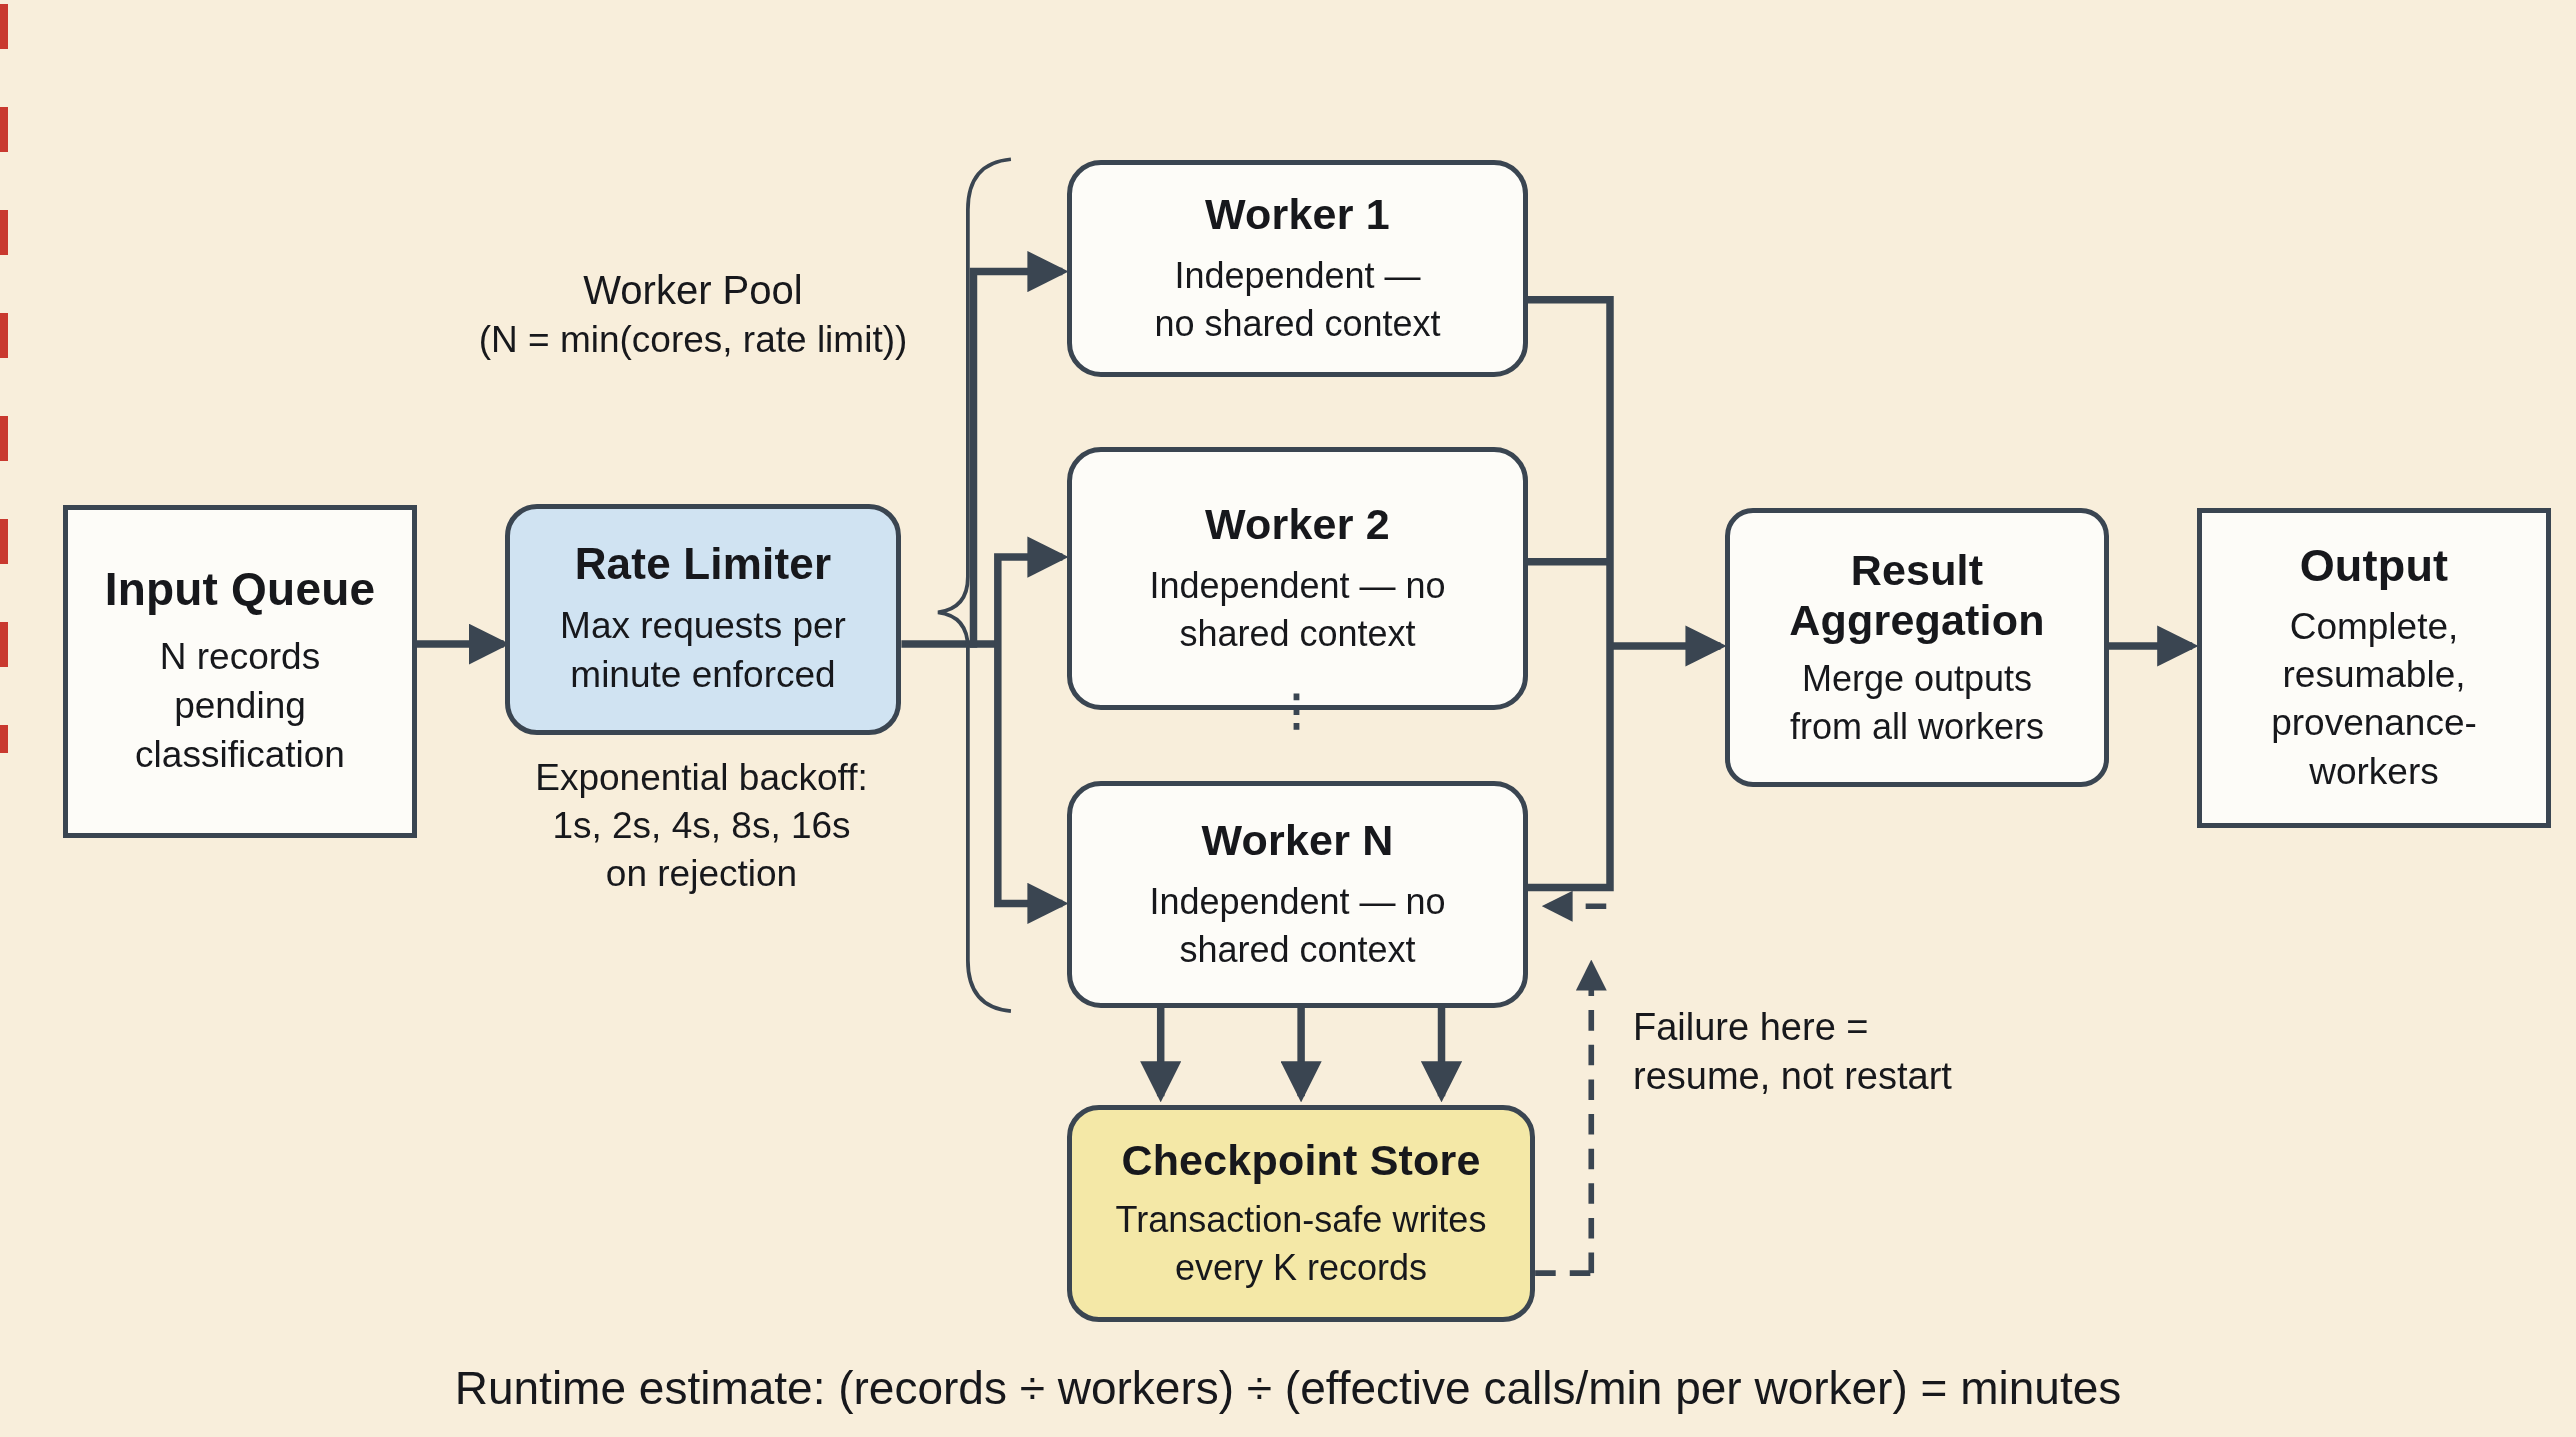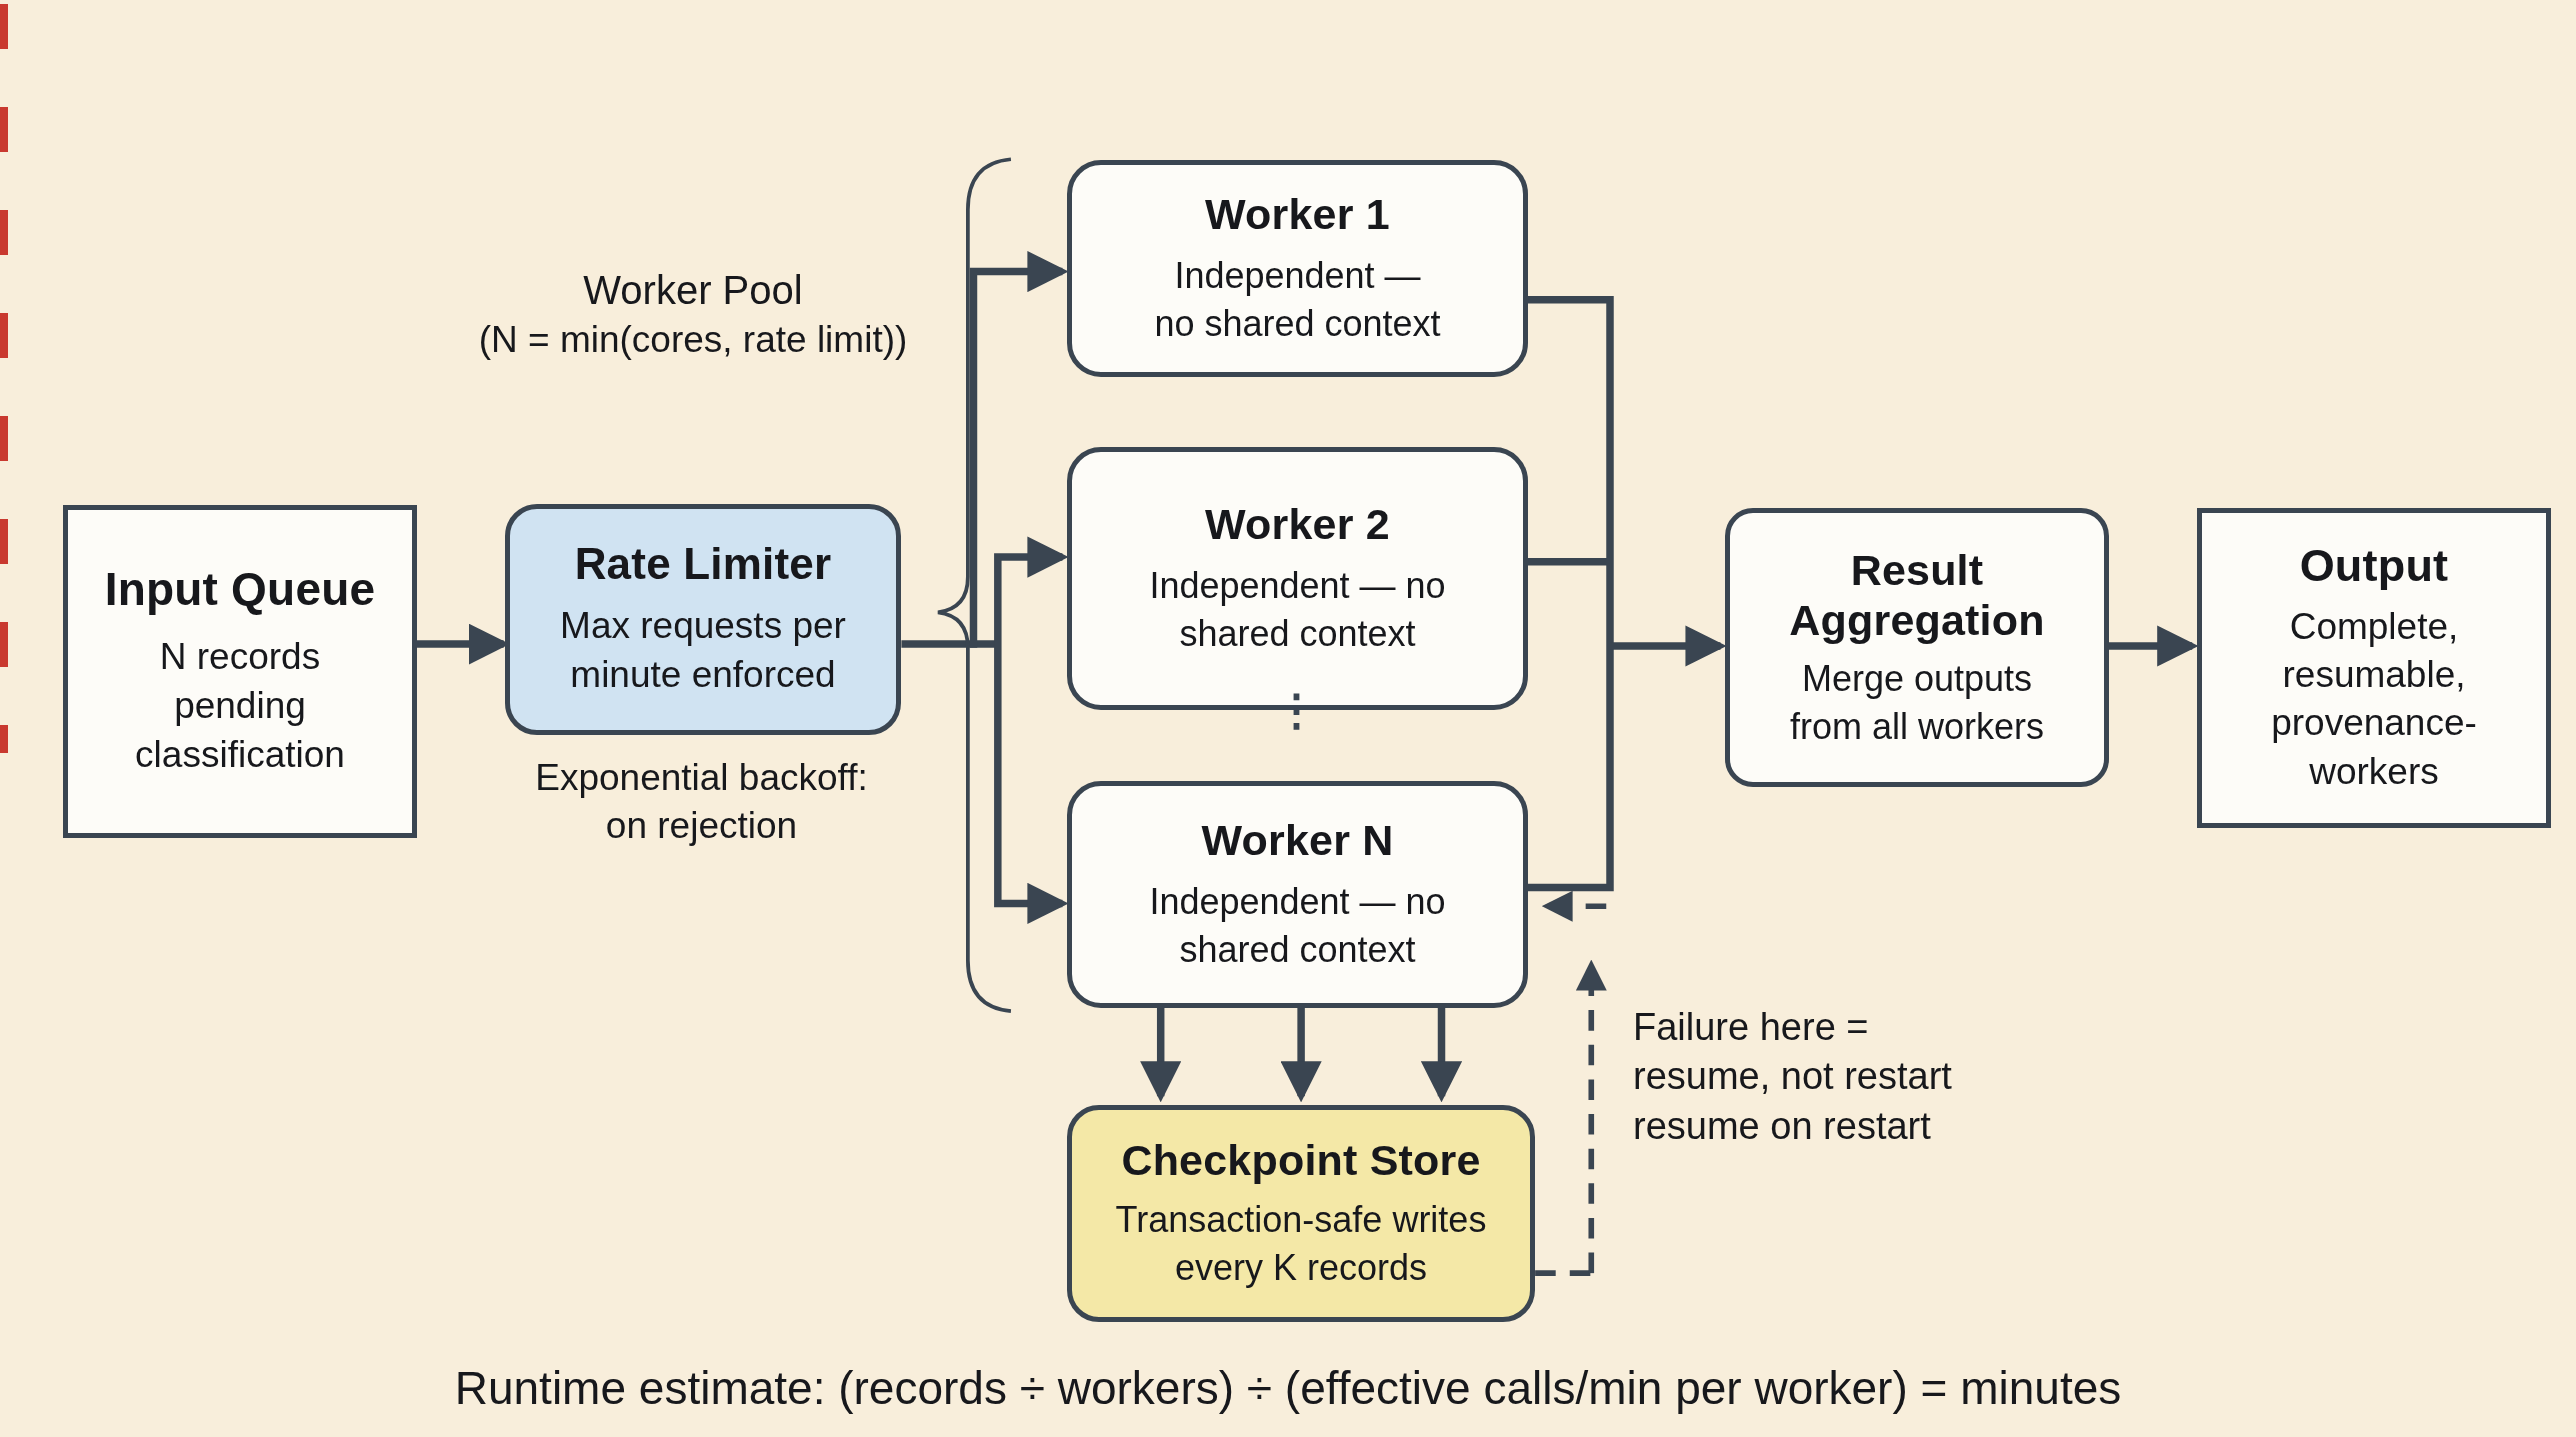--- a/index.html
+++ b/index.html
@@ -183,27 +183,27 @@
     </div>
   </div>
 
   <div class="floating" id="worker-pool-label">
     <div class="l1">Worker Pool</div>
     <div class="l2">(N = min(cores, rate limit))</div>
   </div>
 
   <div class="floating" id="backoff-note">
     <div>Exponential backoff:</div>
+    <div>1s, 2s, 4s, 8s, 16s</div>
     <div>on rejection</div>
   </div>
 
   <div class="floating" id="failure-note">
     <div>Failure here =</div>
     <div>resume, not restart</div>
-    <div>resume on restart</div>
   </div>
 
   <div class="floating" id="ellipsis-dots">⋮</div>
 
   <div class="floating" id="runtime-note">Runtime estimate: (records ÷ workers) ÷ (effective calls/min per worker) = minutes</div>
 
 </div>
 
 
 </body></html>

